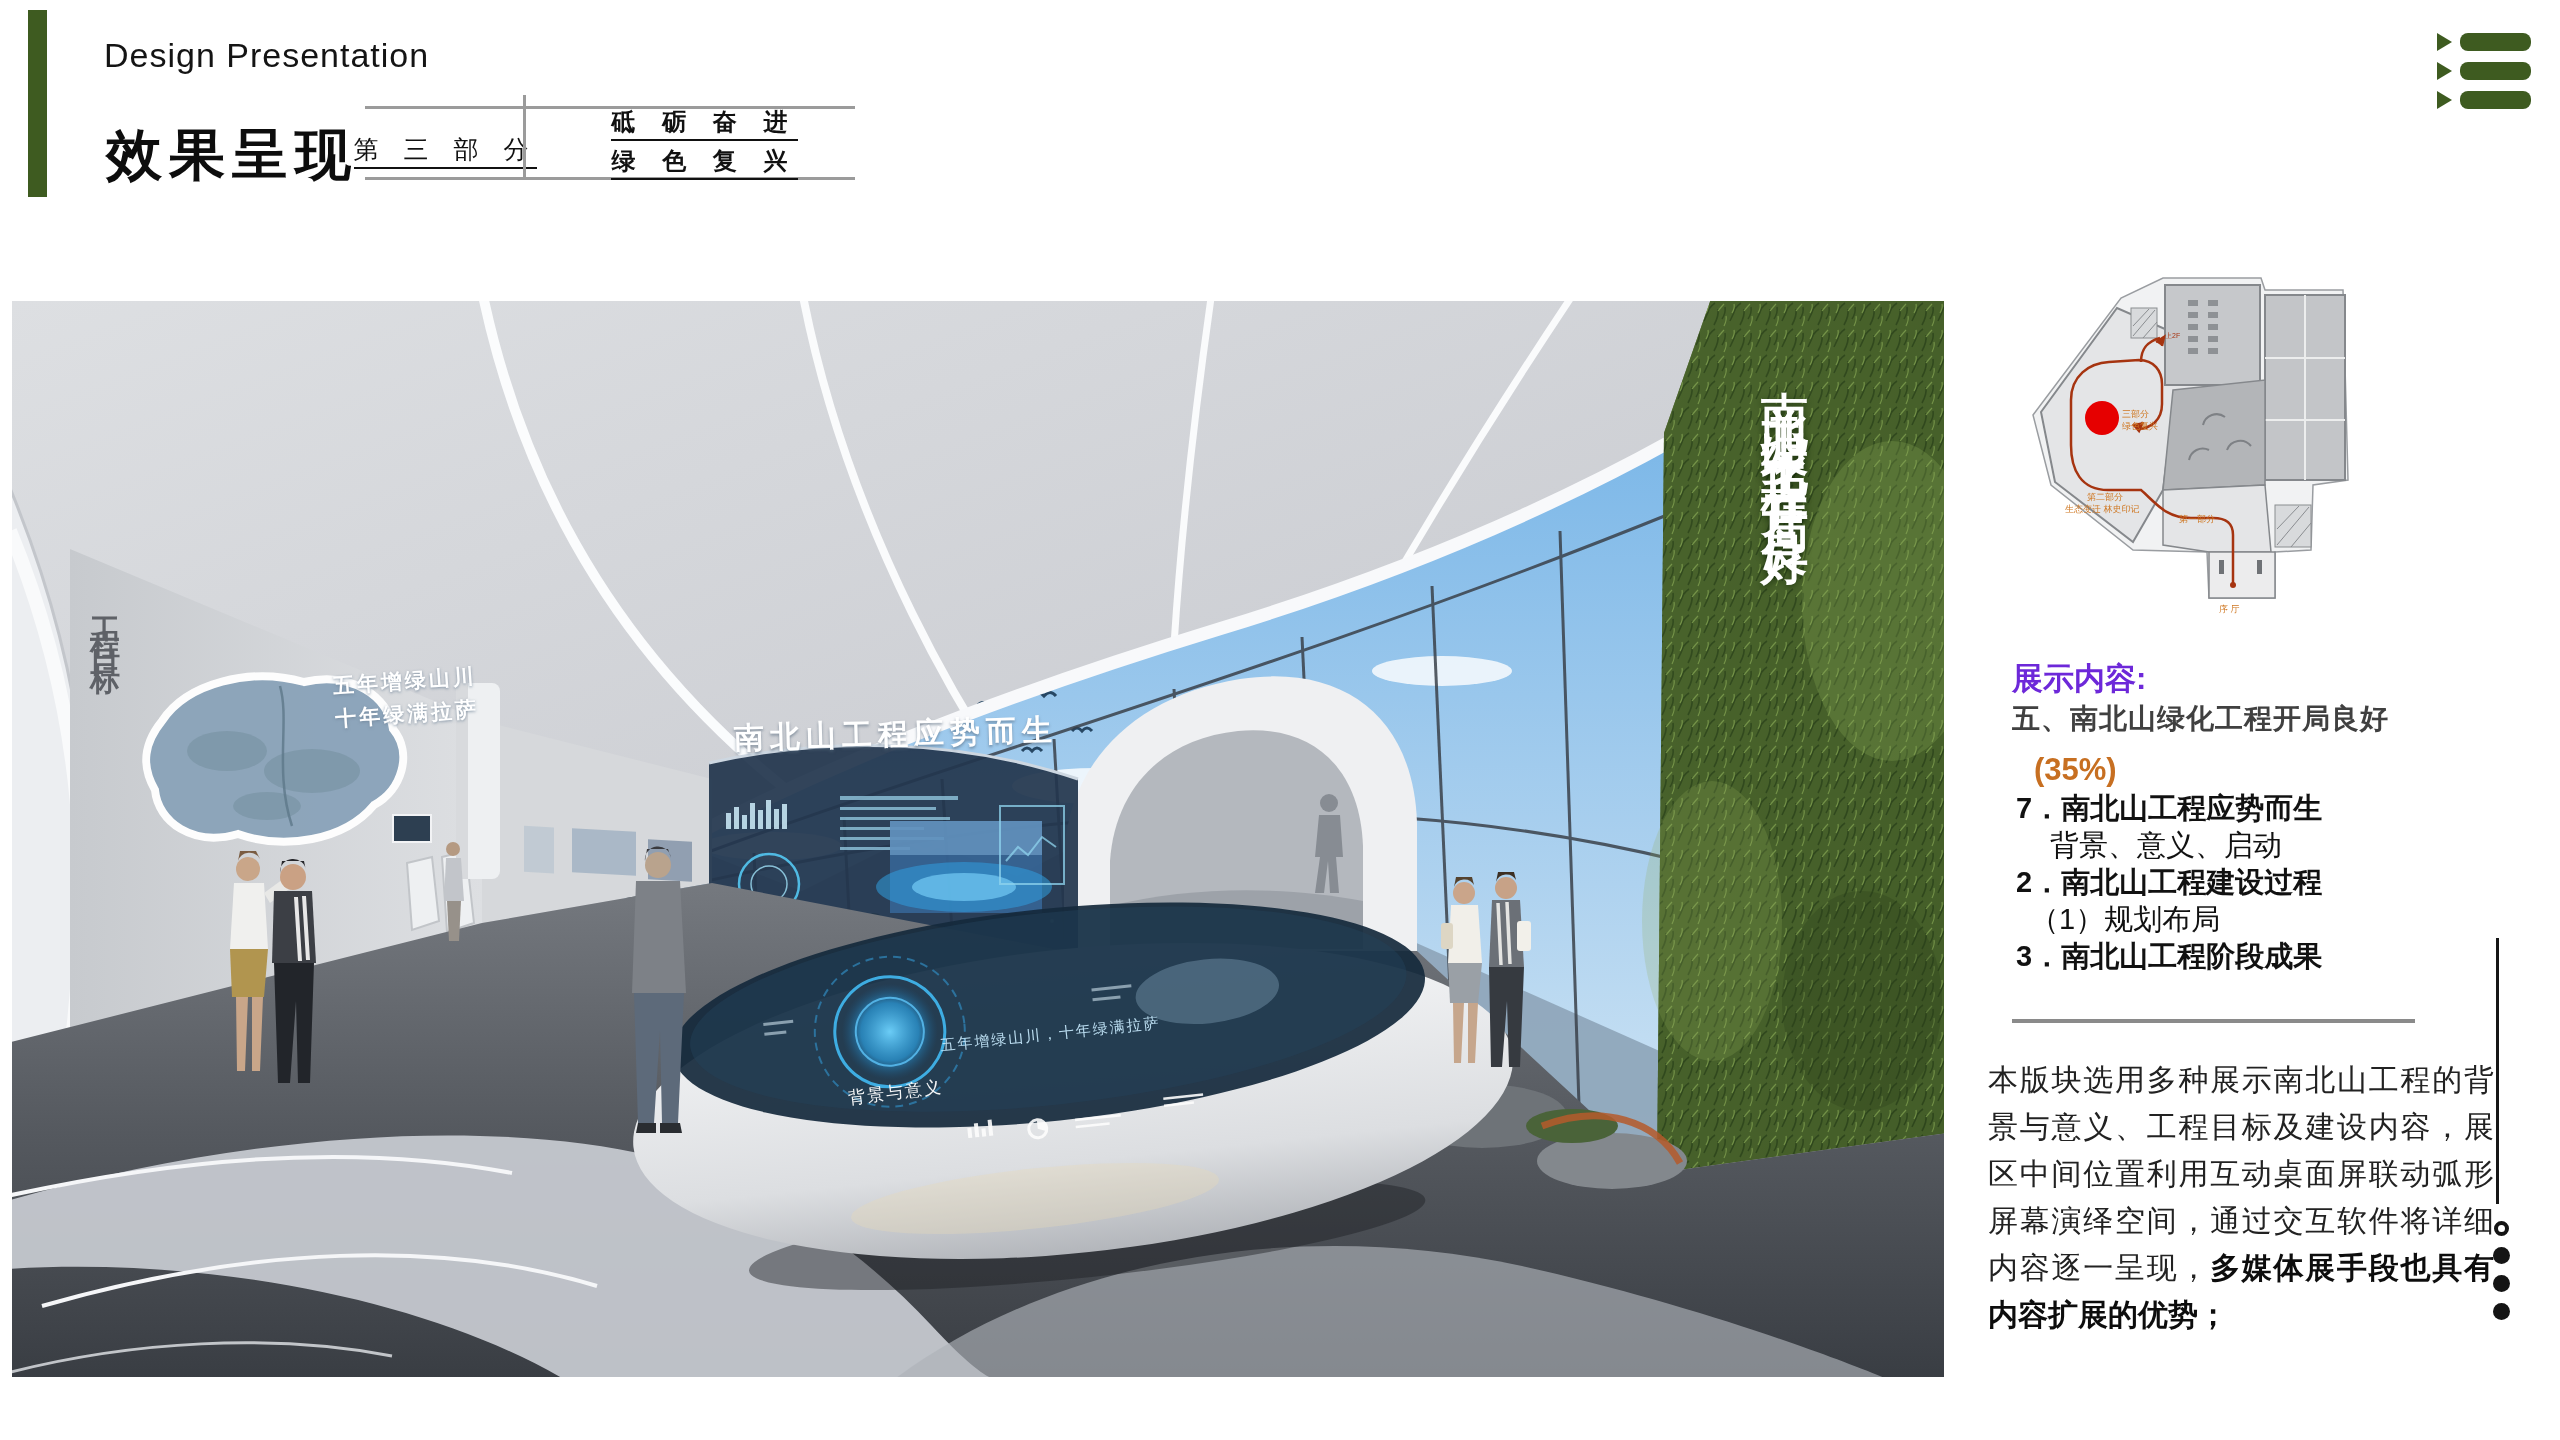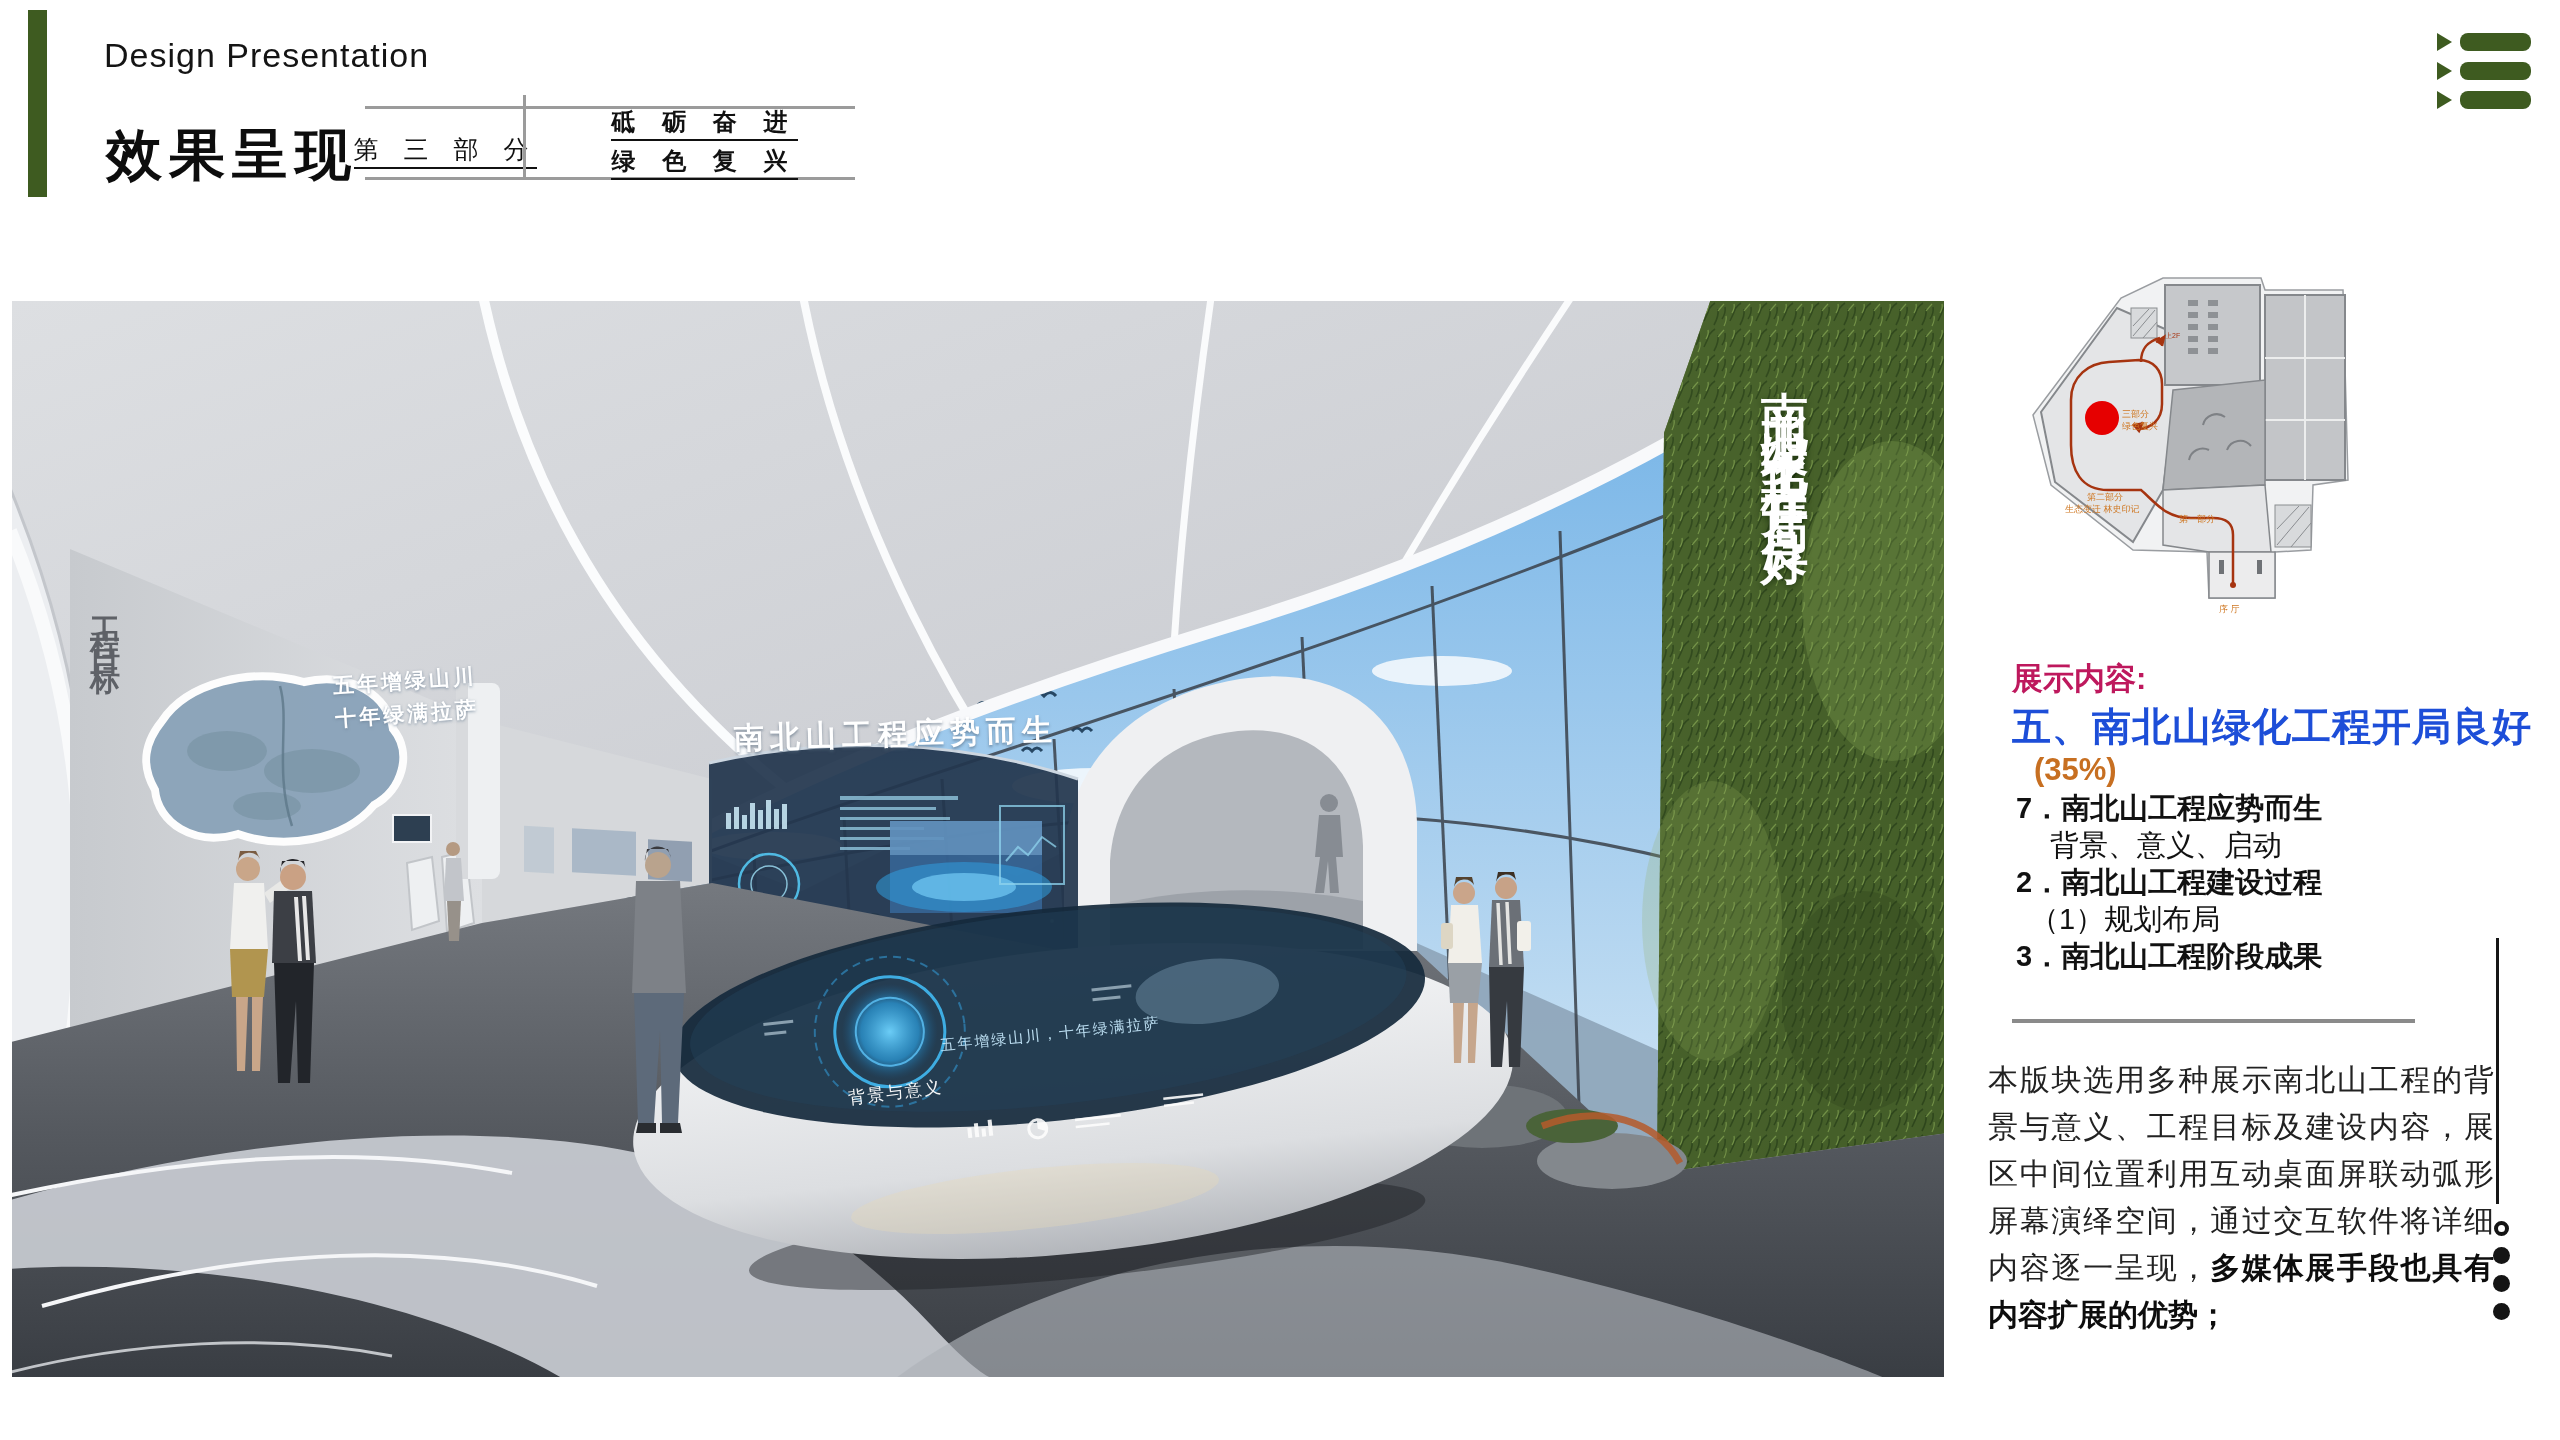--- a/index.html
+++ b/index.html
@@ -34,22 +34,22 @@
                    transform:rotate(-4deg); text-shadow:0 1px 3px rgba(110,130,150,.8); }
   .ov-screen-title { left:722px; top:413px; font-size:30px; font-weight:700; letter-spacing:6px;
                      transform:rotate(-1.5deg); text-shadow:0 2px 3px rgba(80,100,120,.6); }
   .ov-greenwall { left:1742px; top:52px; writing-mode:vertical-rl; font-size:47px; font-weight:700; letter-spacing:15px;
                   text-shadow:0 2px 6px rgba(15,35,8,.55); }
   .ov-rim { left:836px; top:780px; font-size:17px; letter-spacing:2px; transform:rotate(-7deg); opacity:.95; }
   .ov-glass-text { left:928px; top:724px; font-size:15px; color:#c9ecff; letter-spacing:2px; transform:rotate(-6deg); opacity:.9; }
 
   
   .plan { position:absolute; left:2013px; top:250px; width:342px; height:400px; }
-  .sec-label { position:absolute; left:2012px; top:658px; font-size:31px; font-weight:700; color:#be185d; }
-  .heading { position:absolute; left:2012px; top:700px; font-size:39px; font-weight:700; color:#1d4ed8; letter-spacing:1px; }
+  .sec-label { position:absolute; left:2012px; top:658px; font-size:31px; font-weight:700; color:#6d28d9; }
+  .heading { position:absolute; left:2012px; top:700px; font-size:28px; font-weight:700; color:#404040; letter-spacing:1px; }
   .percent { position:absolute; left:2034px; top:752px; font-size:31px; font-weight:700; color:#C76F21;text-align:right; }
   .outline { position:absolute; left:2016px; top:790px; width:520px; }
   .outline div { font-size:29px; color:#111; line-height:36px; margin-bottom:1px; white-space:nowrap; }
   .outline .b { font-weight:700; }
   .outline .i1 { padding-left:34px; }
   .outline .i2 { padding-left:14px; }
   .divider { position:absolute; left:2012px; top:1019px; width:403px; height:4px; background:#8a8a8a; }
   .paragraph { position:absolute; left:1988px; top:1056px; width:506px; font-size:30px; color:#222; line-height:47px; text-align:justify; }
   .paragraph b { color:#0d0d0d; }
   .vline { position:absolute; left:2496px; top:938px; width:3px; height:266px; background:#161616; }

